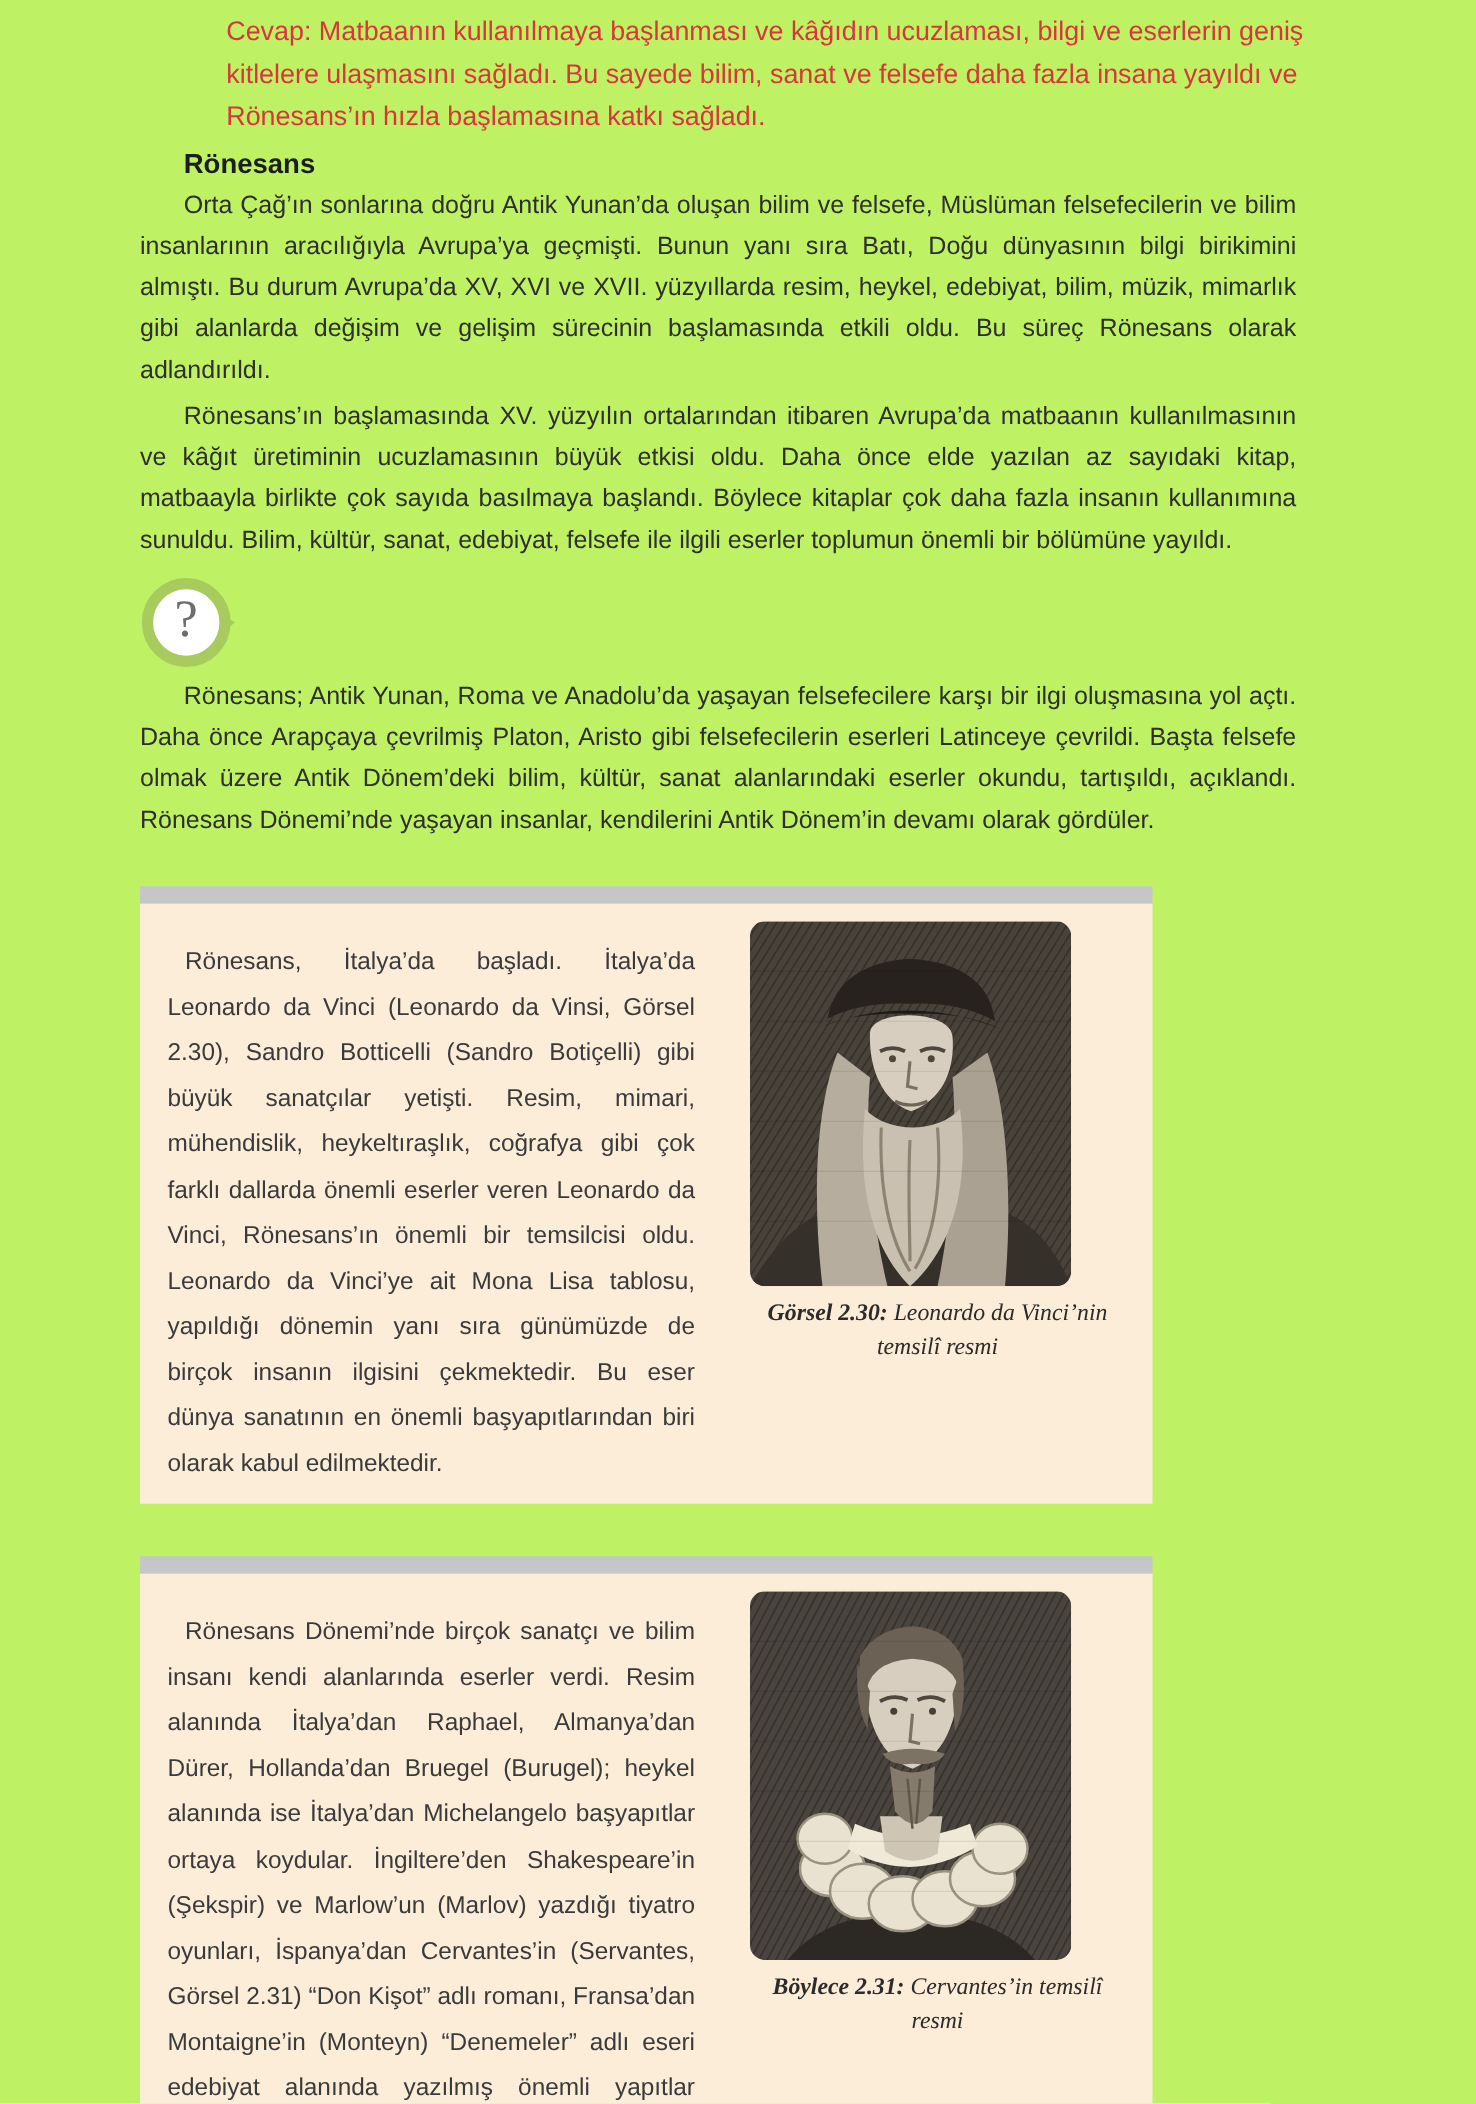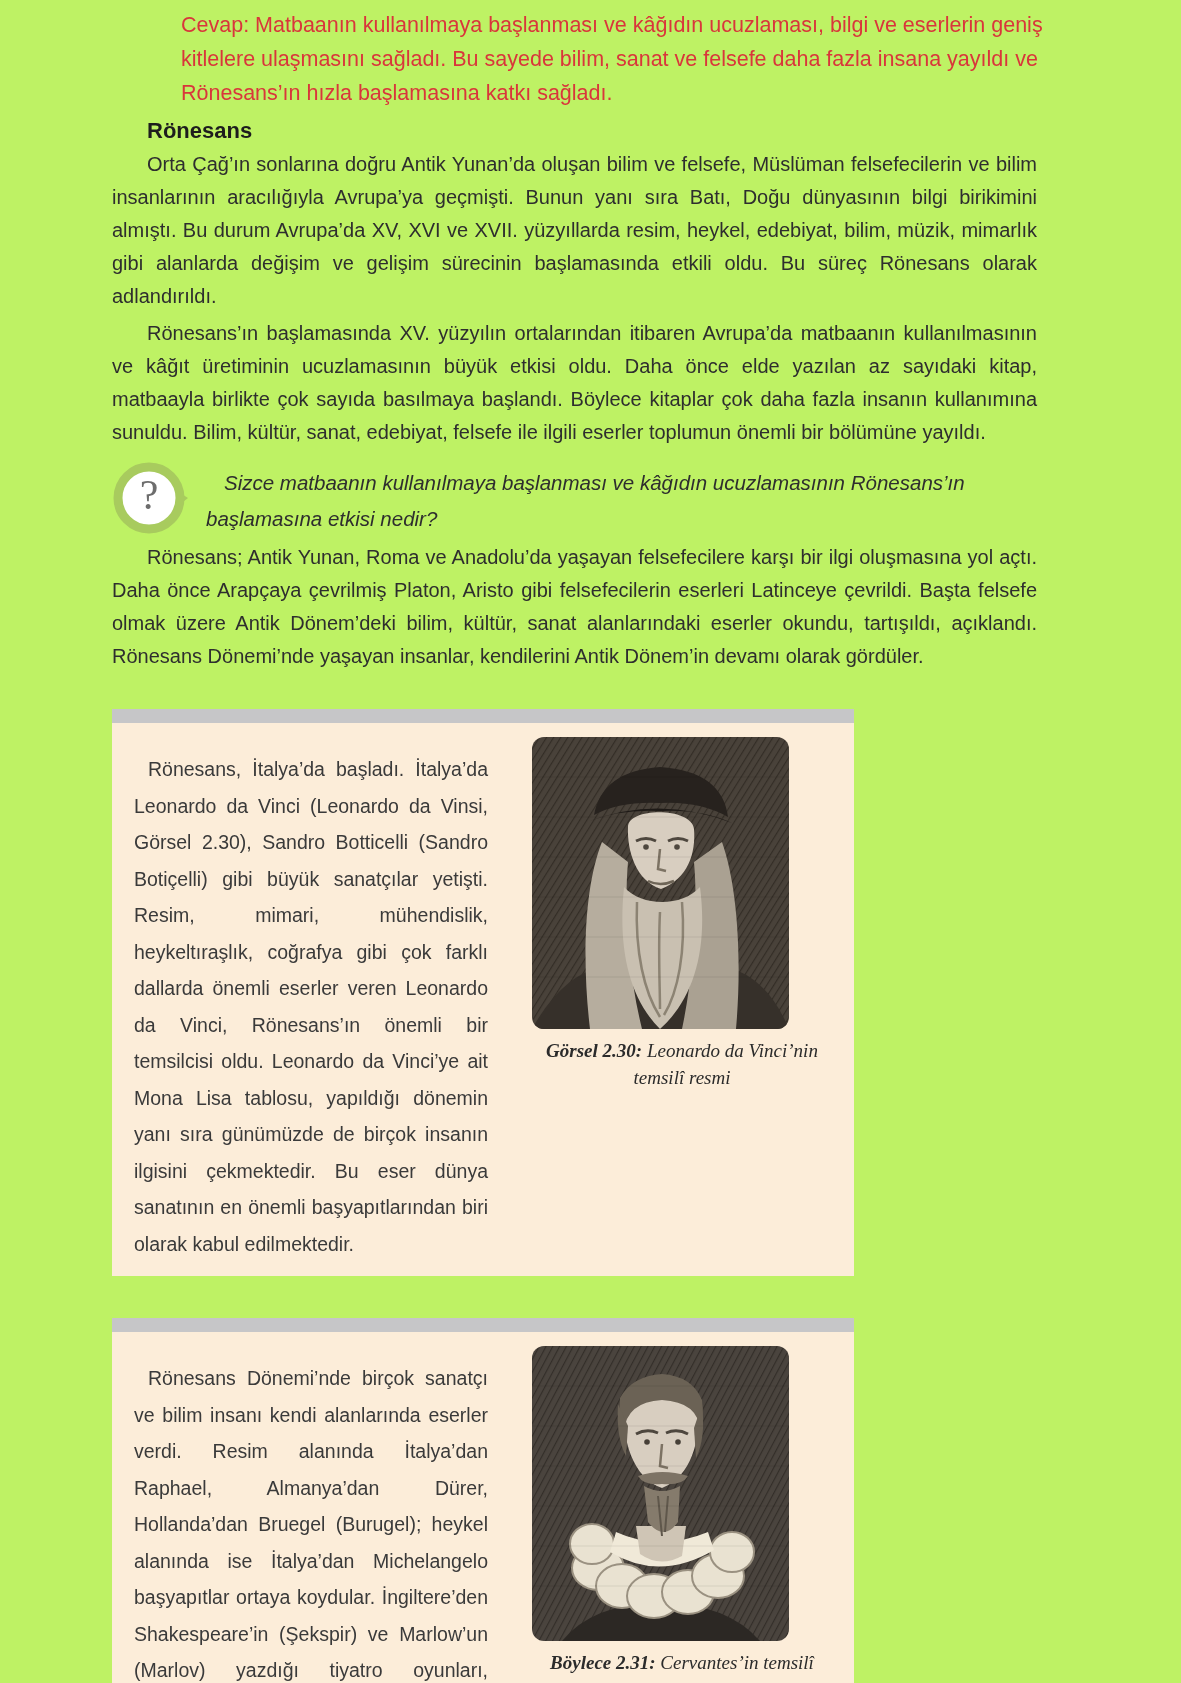--- a/index.html
+++ b/index.html
@@ -48,21 +48,21 @@
   .q-icon svg { width: 78px; height: 78px; display: block; }
   .q-text {
     margin: 6px 0 0 0;
     width: 788px;
     font-style: italic;
     font-size: 20.5px;
     line-height: 36px;
     text-indent: 18px;
     color: #2e2e2e;
   }
-  .info-box { margin: 36px 0 0 112px; width: 742px; }
+  .info-box { margin: 36px 0 0 112px; width: 810px; }
   .info-box.second { margin-top: 42px; }
   .box-bar { height: 14px; background: #c6c6c8; }
   .box-body {
     background: #fcedd9;
     box-sizing: border-box;
     padding: 14px 22px 14px 22px;
     display: flex;
     gap: 44px;
   }
   .box-body.first  { min-height: 372px; }
@@ -123,21 +123,20 @@
   <p class="body-par">Rönesans’ın başlamasında XV. yüzyılın ortalarından itibaren Avrupa’da matbaanın kullanılmasının ve kâğıt üretiminin ucuzlamasının büyük etkisi oldu. Daha önce elde yazılan az sayıdaki kitap, matbaayla birlikte çok sayıda basılmaya başlandı. Böylece kitaplar çok daha fazla insanın kullanımına sunuldu. Bilim, kültür, sanat, edebiyat, felsefe ile ilgili eserler toplumun önemli bir bölümüne yayıldı.</p>
 
   <div class="question">
     <span class="q-icon">
       <svg viewBox="0 0 78 78" xmlns="http://www.w3.org/2000/svg">
         <path d="M62 30 L76 39 L62 50 Z" fill="#a8cb5e"></path>
         <circle cx="37" cy="39" r="31" fill="#ffffff" stroke="#a8cb5e" stroke-width="9"></circle>
         <text x="37" y="50" text-anchor="middle" font-family="Liberation Serif, serif" font-size="42" fill="#6d6d6d">?</text>
       </svg>
     </span>
-    <p class="q-text">Sizce matbaanın kullanılmaya başlanması ve kâğıdın ucuzlamasının Rönesans’ın başlamasına etkisi nedir?</p>
   </div>
 
   <p class="body-par">Rönesans; Antik Yunan, Roma ve Anadolu’da yaşayan felsefecilere karşı bir ilgi oluşmasına yol açtı. Daha önce Arapçaya çevrilmiş Platon, Aristo gibi felsefecilerin eserleri Latinceye çevrildi. Başta felsefe olmak üzere Antik Dönem’deki bilim, kültür, sanat alanlarındaki eserler okundu, tartışıldı, açıklandı. Rönesans Dönemi’nde yaşayan insanlar, kendilerini Antik Dönem’in devamı olarak gördüler.</p>
 
   <section class="info-box">
     <div class="box-bar"></div>
     <div class="box-body first">
       <p class="box-text">Rönesans, İtalya’da başladı. İtalya’da Leonardo da Vinci (Leonardo da Vinsi, Görsel 2.30), Sandro Botticelli (Sandro Botiçelli) gibi büyük sanatçılar yetişti. Resim, mimari, mühendislik, heykeltıraşlık, coğrafya gibi çok farklı dallarda önemli eserler veren Leonardo da Vinci, Rönesans’ın önemli bir temsilcisi oldu. Leonardo da Vinci’ye ait Mona Lisa tablosu, yapıldığı dönemin yanı sıra günümüzde de birçok insanın ilgisini çekmektedir. Bu eser dünya sanatının en önemli başyapıtlarından biri olarak kabul edilmektedir.</p>
       <figure class="box-figure">
         <div class="portrait h1">

